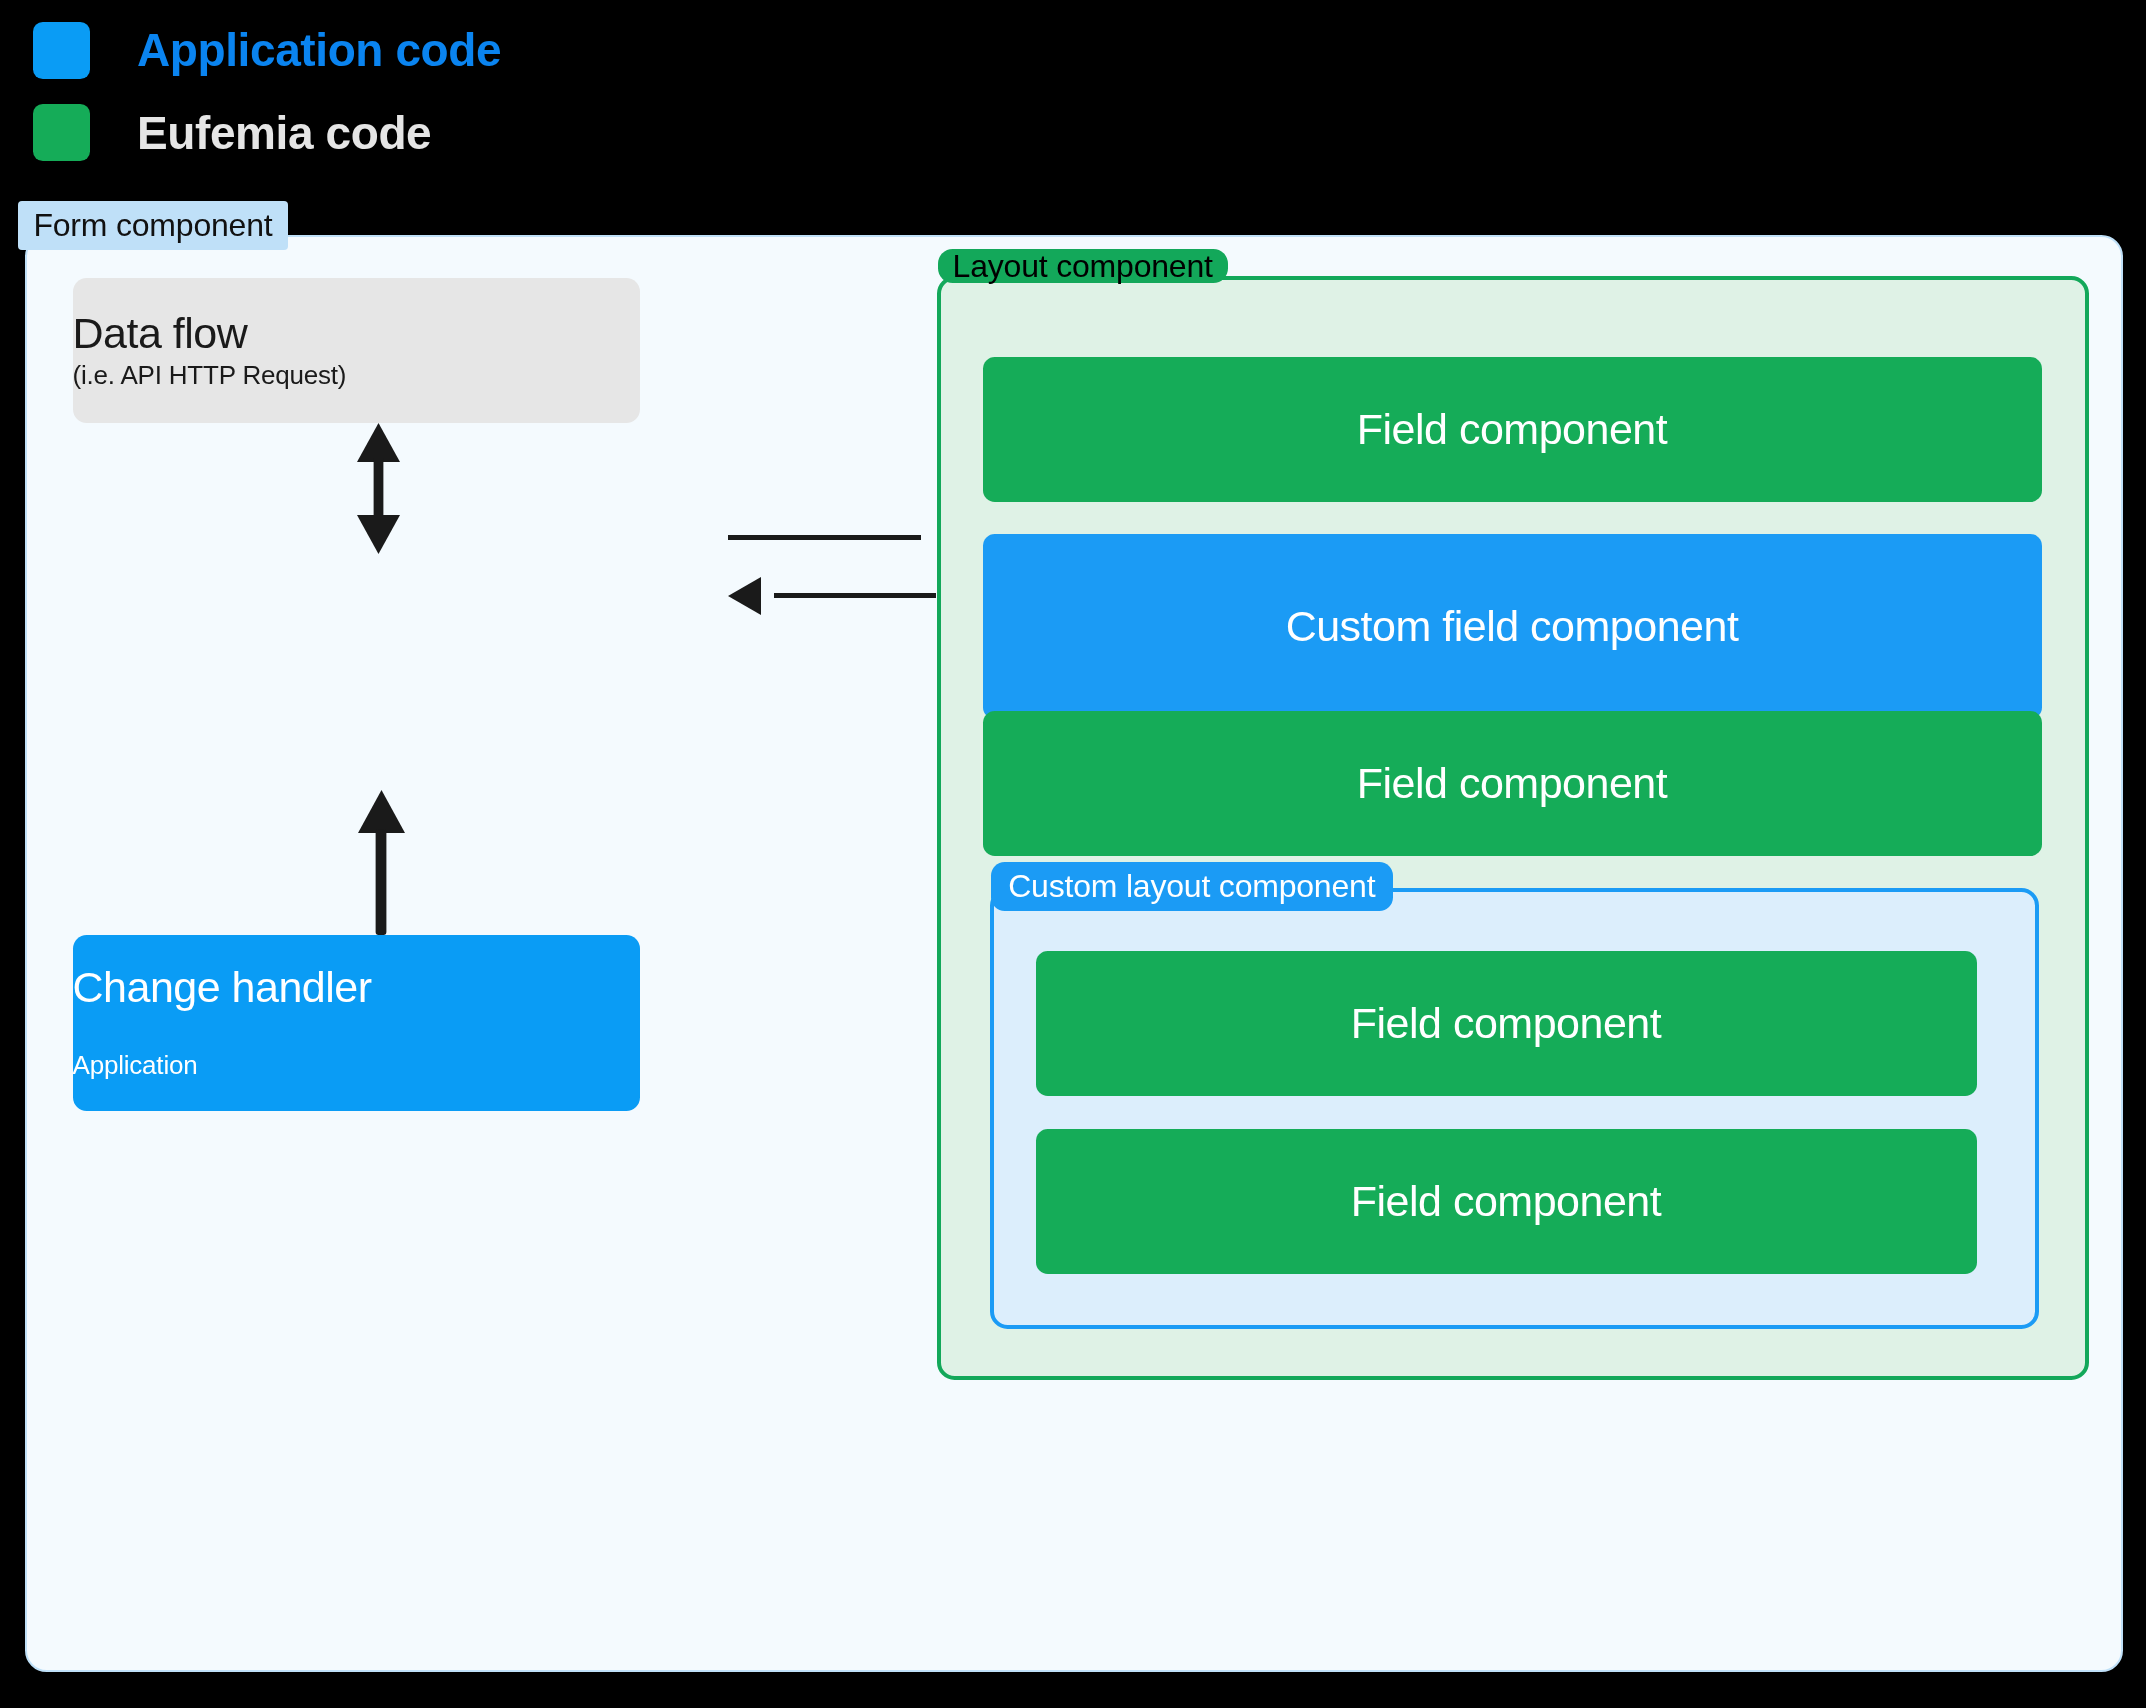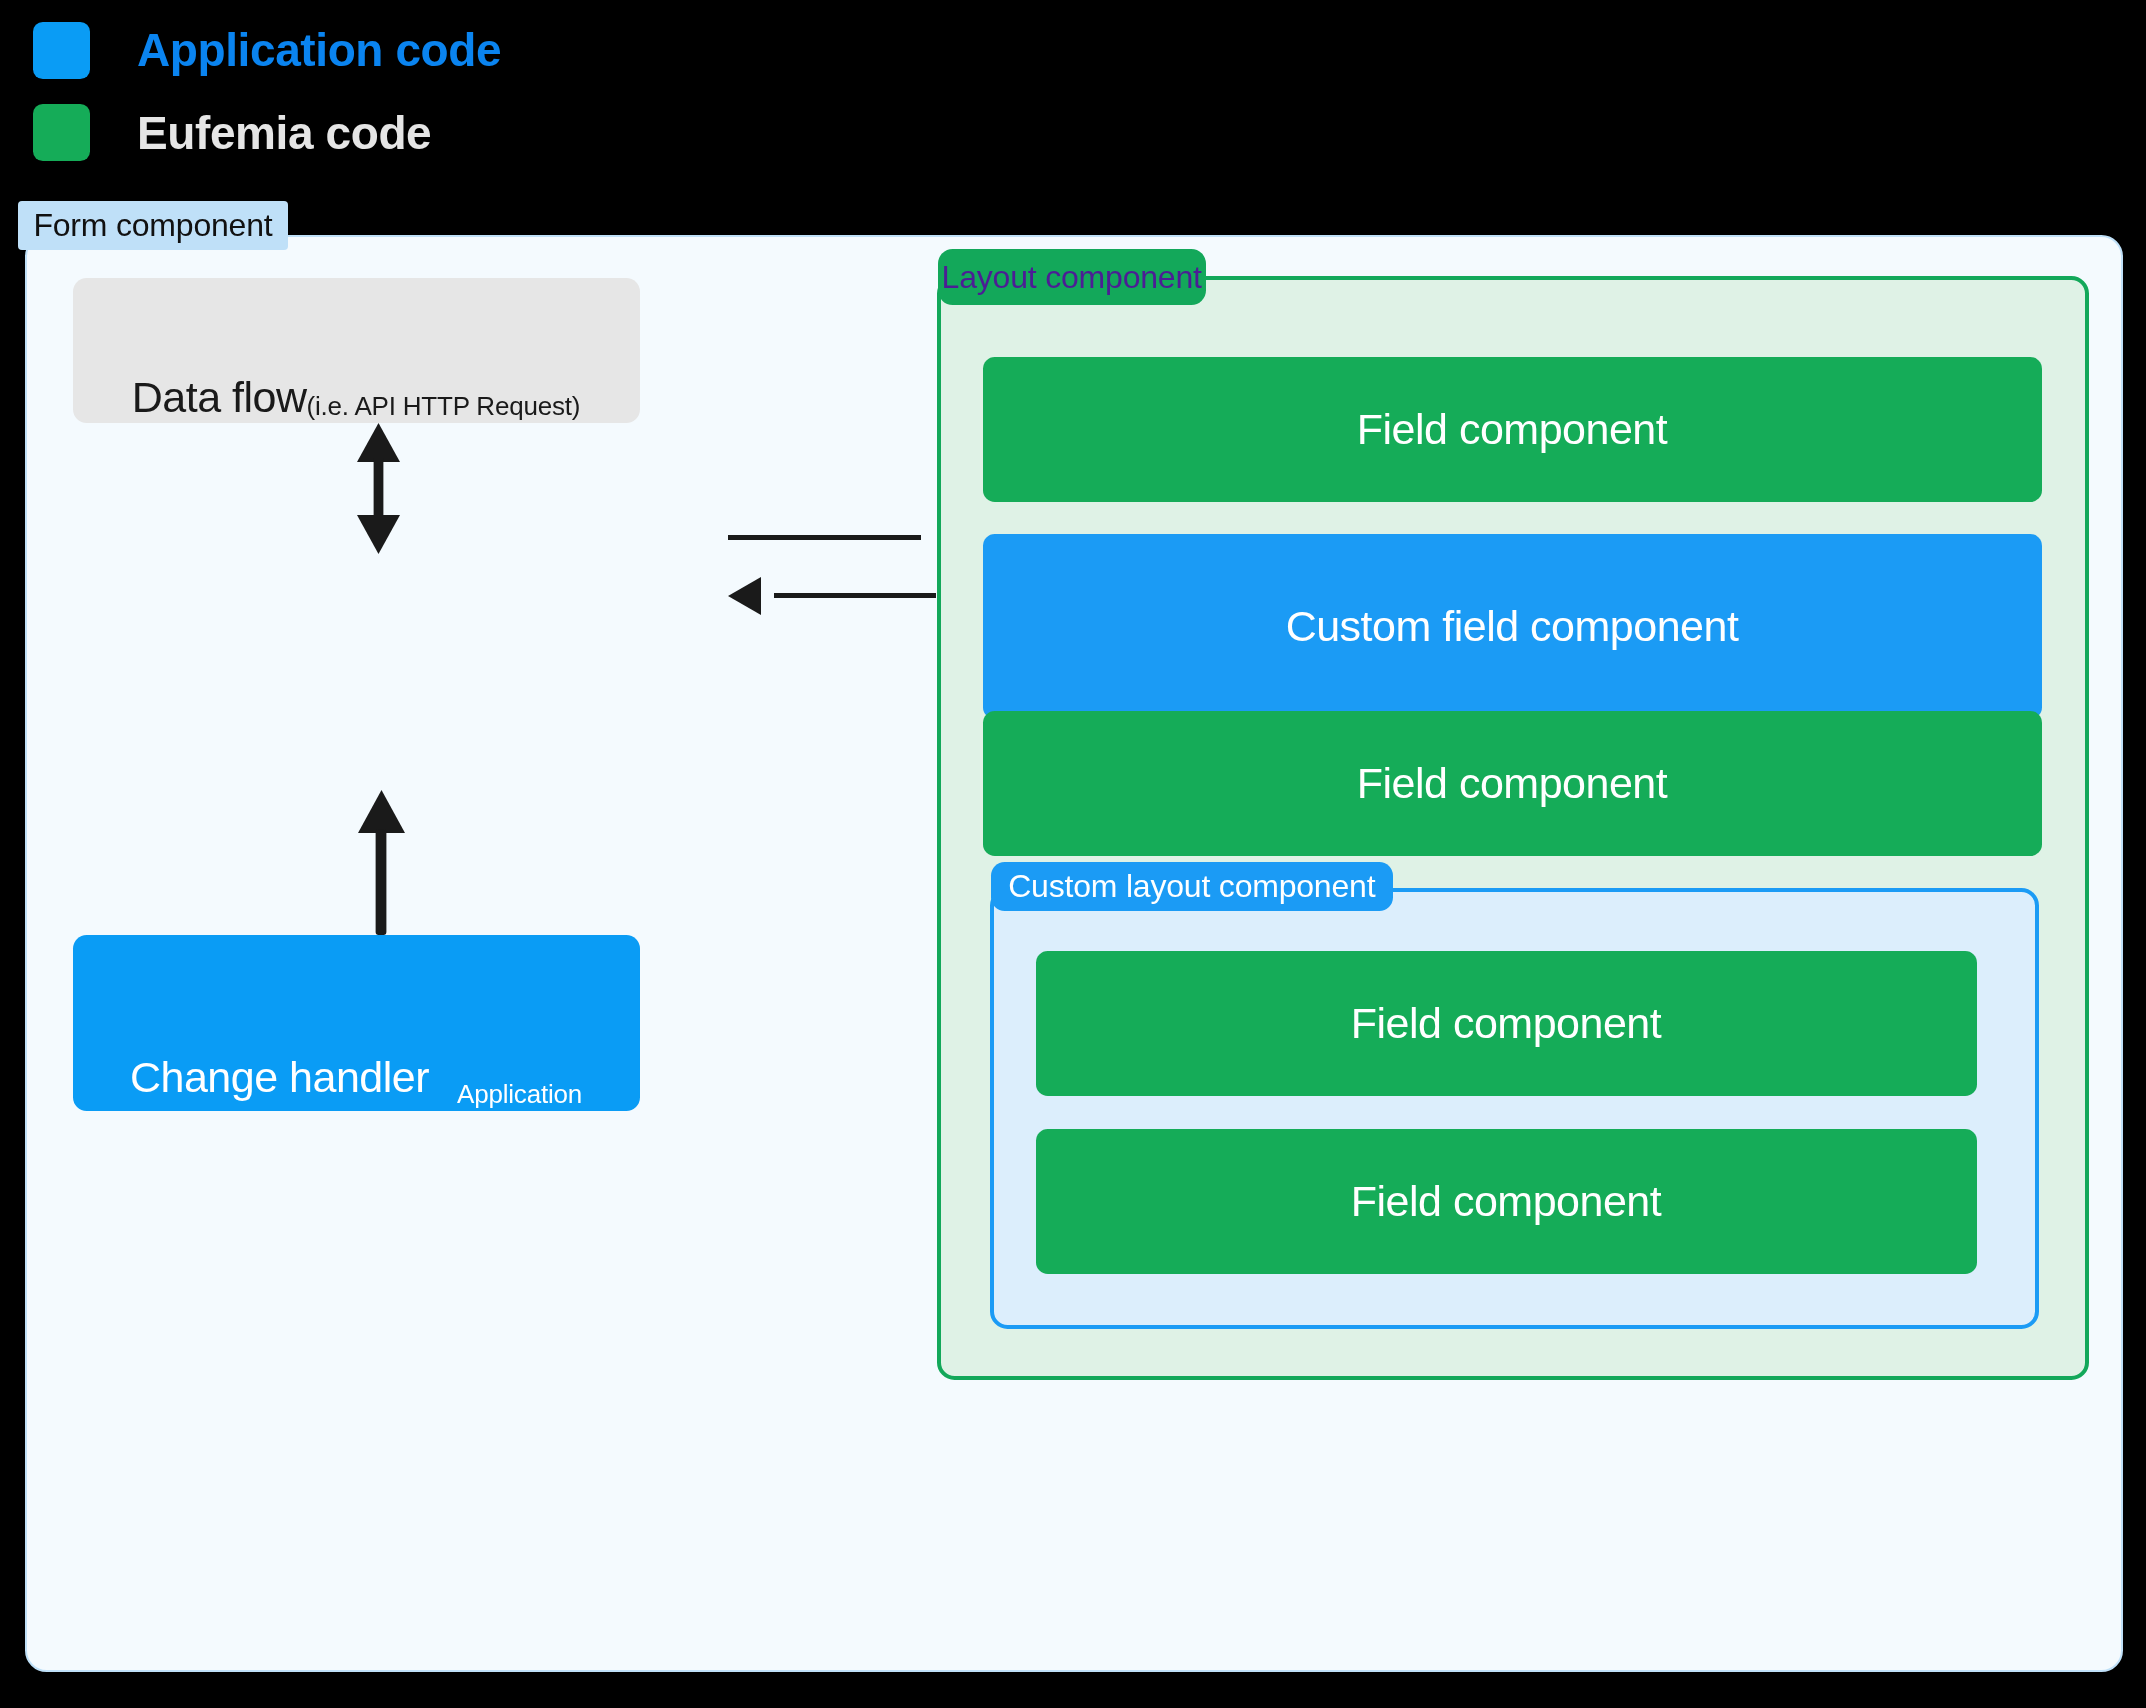--- a/index.html
+++ b/index.html
@@ -78,43 +78,43 @@
     left: -8.8px;
     top: -36px;
     height: 49px;
     padding: 0 15.7px;
     background: #bfe0f8;
     color: #111111;
   }
   .badge-layout {
     left: -2.9px;
     top: -31px;
-    height: 56px;
-    padding: 0 4px;
+    height: 34px;
+    padding: 0 15px;
     background: #13a85a;
-    color: #4c1d95;
+    color: #000000;
     border-radius: 14.7px;
   }
   .badge-custom-layout {
     left: -2.9px;
     top: -30px;
     height: 49px;
     padding: 0 17.6px;
     background: #1b9bf5;
     color: #ffffff;
     border-radius: 13.7px;
   }
 
   
   .node {
     position: absolute;
     border-radius: 13.7px;
     display: flex;
-    flex-direction: row;
-    align-items: flex-end;
+    flex-direction: column;
+    align-items: flex-start;
     justify-content: center;
     text-align: center;
   }
   .node-title {
     font-size: 43px;
     letter-spacing: -0.5px;
     line-height: 1.12;
   }
   .node-sub {
     font-size: 26px;

